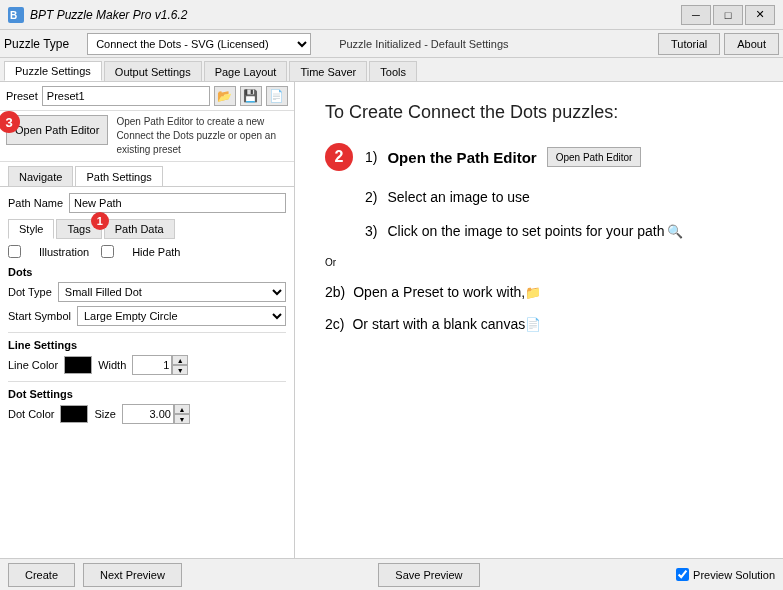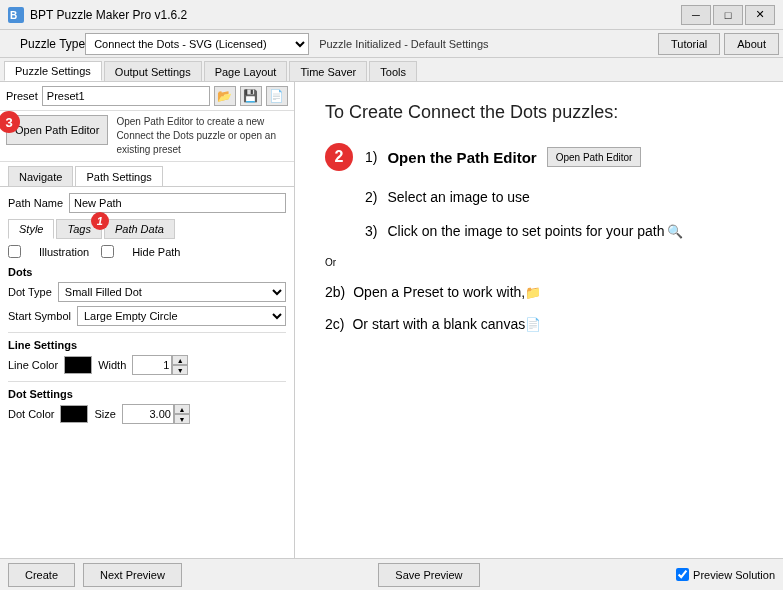--- a/index.html
+++ b/index.html
@@ -1,27 +1,27 @@
 <!DOCTYPE html>
 <html><head>
   <meta charset="utf-8">
   <style>
     * { box-sizing: border-box; margin: 0; padding: 0; }
     body { font-family: 'Segoe UI', Tahoma, Geneva, Verdana, sans-serif; font-size: 12px; background: #f0f0f0; width: 783px; height: 590px; overflow: hidden; }
     
     
     .title-bar { background: #f0f0f0; height: 30px; display: flex; align-items: center; padding: 0 8px; border-bottom: 1px solid #ccc; }
     .title-bar-icon { width: 16px; height: 16px; margin-right: 6px; }
-    .title-bar-text { font-size: 12px; flex: 1; }
+    .title-bar-text { font-size: 12px; flex: 1; font-style: italic; }
     .title-bar-controls { display: flex; gap: 2px; }
     .title-btn { width: 30px; height: 20px; border: 1px solid #aaa; background: #e0e0e0; cursor: pointer; display: flex; align-items: center; justify-content: center; font-size: 11px; }
 
     
     .menu-bar { background: #f0f0f0; height: 28px; display: flex; align-items: center; padding: 0 4px; border-bottom: 1px solid #ccc; gap: 4px; }
-    .menu-bar-left { display: flex; align-items: center; gap: 0; flex: 1; margin-left: 16px; }
+    .menu-bar-left { display: flex; align-items: center; gap: 18px; flex: 1; }
     .menu-label { font-size: 12px; white-space: nowrap; }
     .puzzle-type-select { height: 22px; font-size: 11px; border: 1px solid #aaa; background: white; padding: 0 4px; width: 224px; }
     .status-text { font-size: 11px; color: #333; margin-left: 10px; }
     .menu-bar-right { display: flex; gap: 4px; padding-left: 27px; }
     .header-btn { height: 22px; padding: 0 12px; border: 1px solid #aaa; background: #e8e8e8; cursor: pointer; font-size: 11px; }
 
     
     .tabs-row { background: #f0f0f0; height: 24px; display: flex; align-items: flex-end; padding: 0 4px; border-bottom: 1px solid #ccc; }
     .tab { padding: 2px 10px; border: 1px solid #ccc; border-bottom: none; background: #e8e8e8; cursor: pointer; font-size: 11px; margin-right: 2px; height: 20px; display: flex; align-items: center; }
     .tab.active { background: white; border-bottom: 1px solid white; }
@@ -51,21 +51,21 @@
     .sub-tab.active { background: white; }
 
     
     .path-content { padding: 6px 8px; flex: 1; overflow-y: auto; }
     .path-name-row { display: flex; align-items: center; gap: 6px; margin-bottom: 6px; }
     .field-label { font-size: 11px; white-space: nowrap; }
     .path-name-input { height: 20px; flex: 1; border: 1px solid #aaa; padding: 0 4px; font-size: 11px; }
 
     
     .style-tabs { display: flex; align-items: center; gap: 2px; margin-bottom: 6px; position: relative; }
-    .style-tab { padding: 2px 10px; border: 1px solid #ccc; border-bottom: 1px solid #ccc; background: #e8e8e8; cursor: pointer; font-size: 11px; height: 20px; display: flex; align-items: center; font-style: italic; }
+    .style-tab { padding: 2px 10px; border: 1px solid #ccc; border-bottom: 1px solid #ccc; background: #e8e8e8; cursor: pointer; font-size: 11px; height: 20px; display: flex; align-items: center; }
     .style-tab.active { background: white; border-bottom: 1px solid white; }
 
     
     .checkboxes-row { display: flex; gap: 12px; margin-bottom: 8px; }
     .checkbox-item { display: flex; align-items: center; gap: 18px; font-size: 11px; }
 
     
     .section-title { font-size: 11px; font-weight: bold; margin-bottom: 4px; margin-top: 2px; }
 
     

